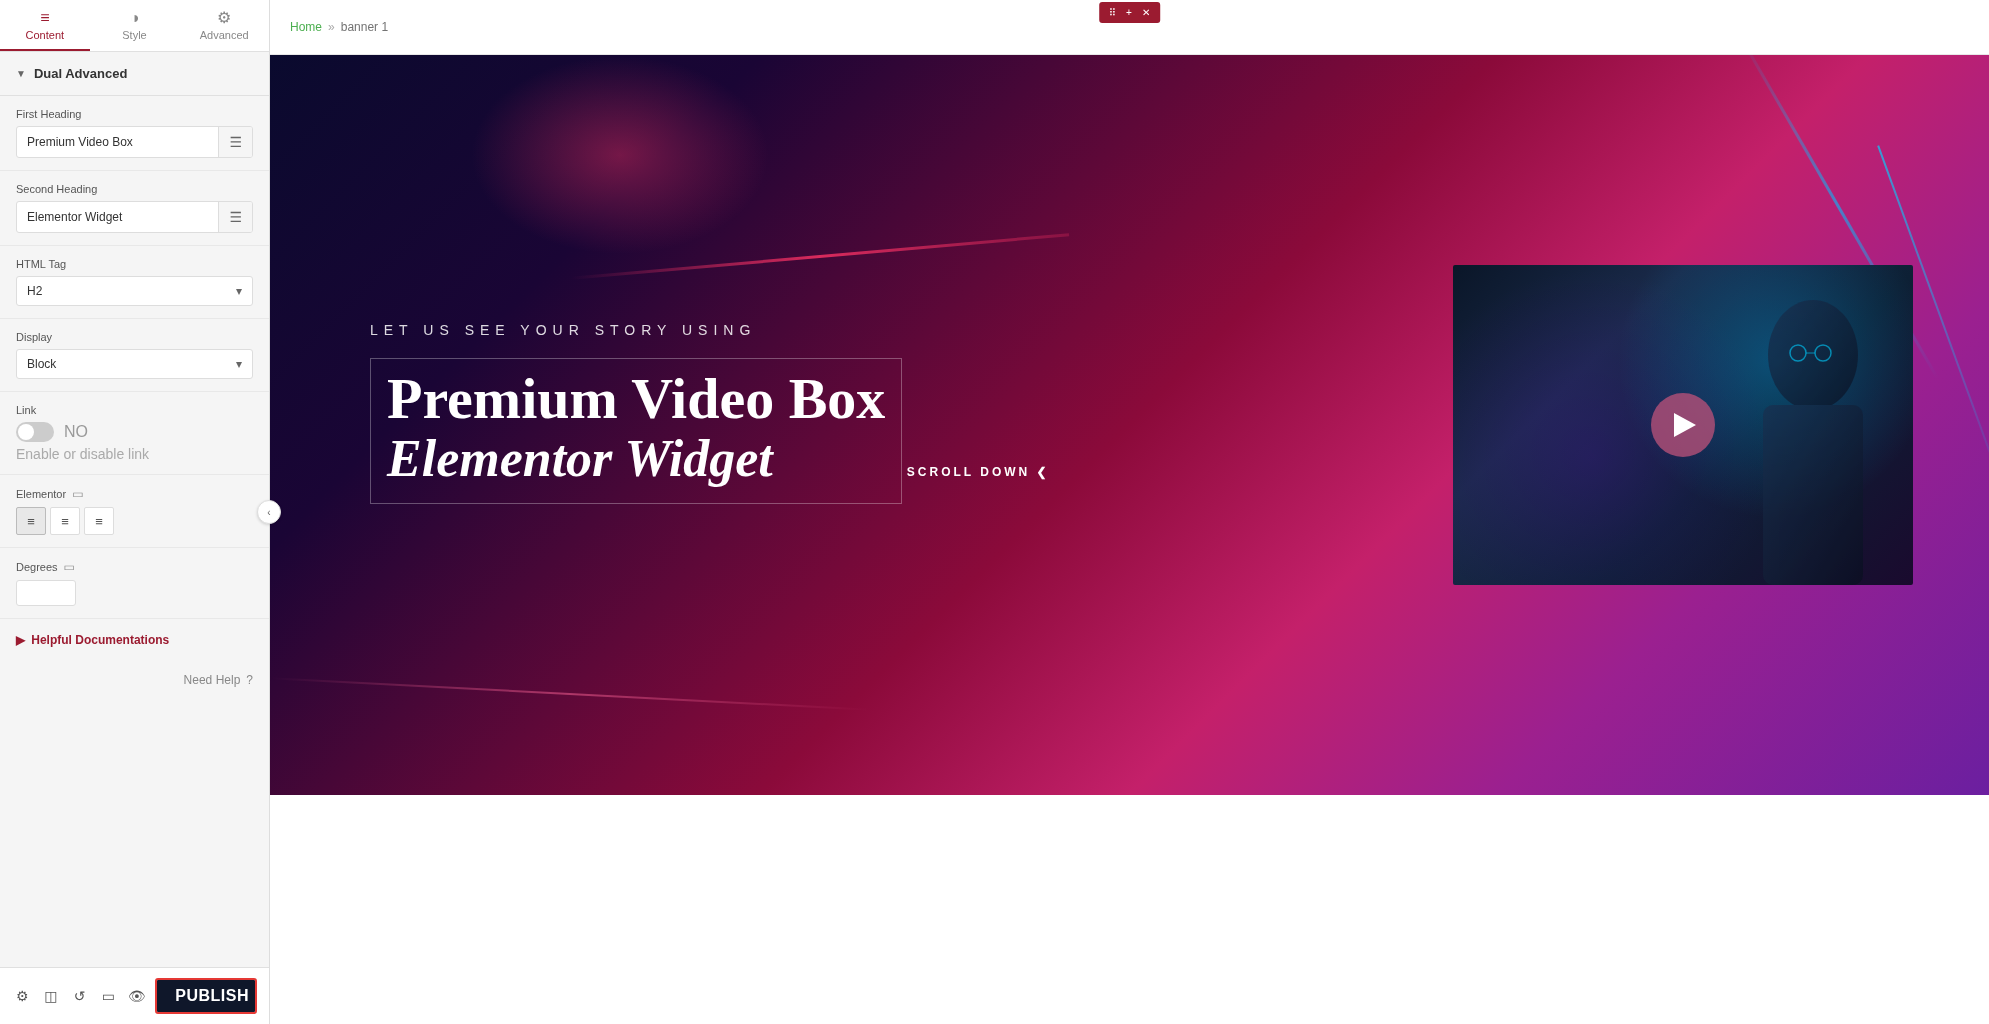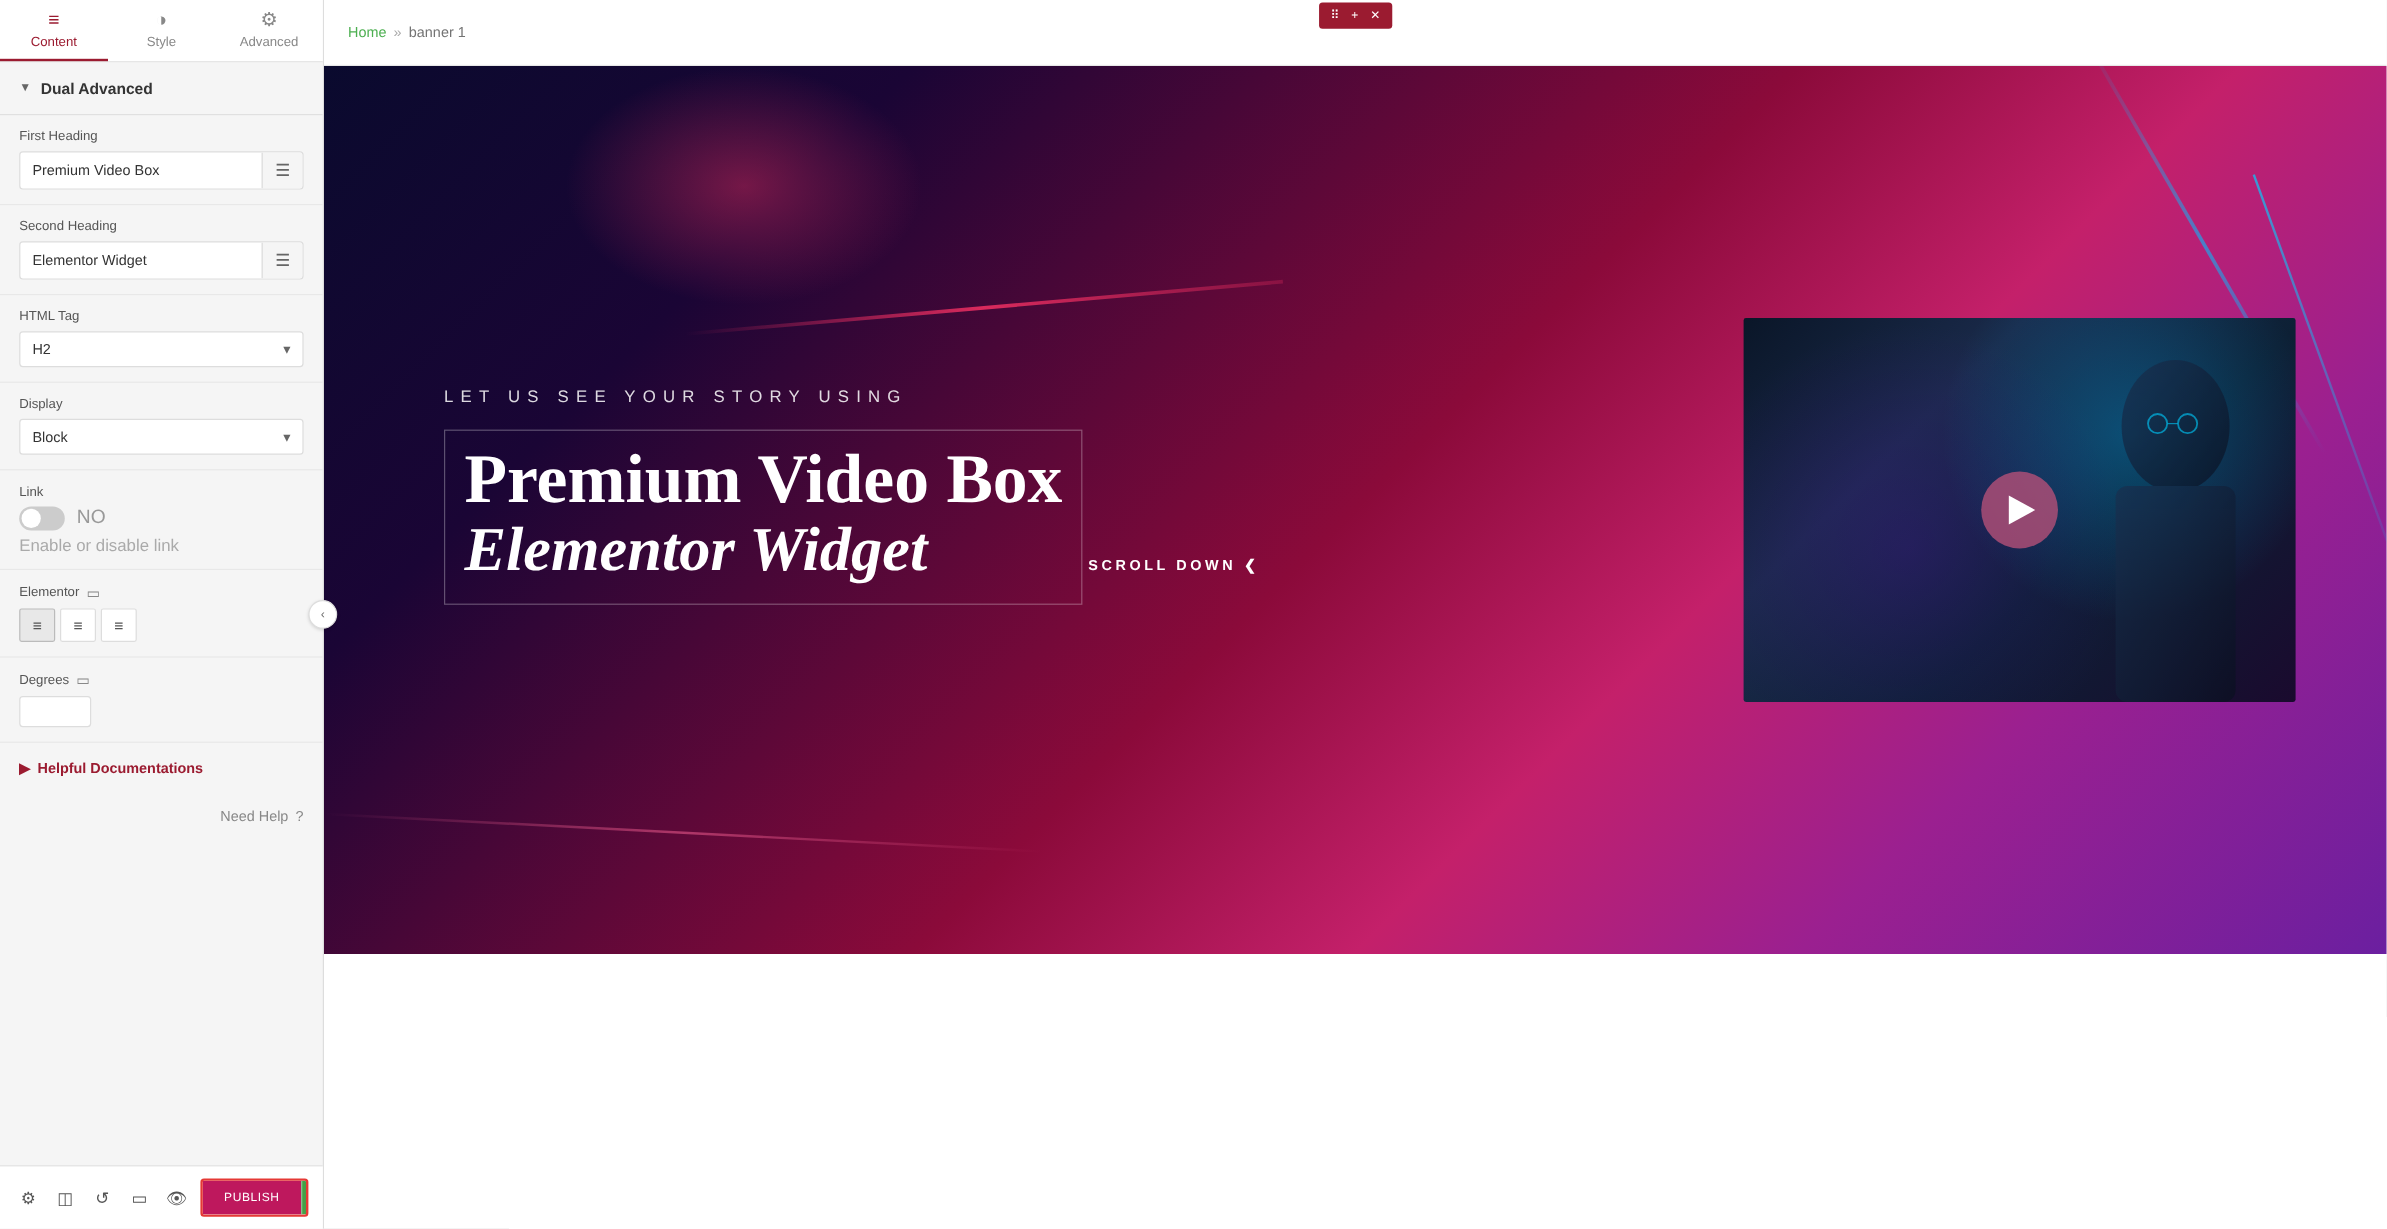--- a/index.html
+++ b/index.html
@@ -253,26 +253,26 @@
     }
 
     .publish-area {
       display: flex;
       margin-left: auto;
       border: 2px solid #e53935;
       border-radius: 3px;
       overflow: hidden;
     }
     .publish-btn {
-      background: #be185d;
+      background: #0f172a;
       color: #fff;
       border: none;
       padding: 7px 18px;
-      font-size: 10px;
-      font-weight: 400;
+      font-size: 16px;
+      font-weight: 700;
       cursor: pointer;
       text-transform: uppercase;
       letter-spacing: 0.5px;
     }
     .publish-dropdown {
       background: #43a047;
       color: #fff;
       border: none;
       border-left: 1px solid rgba(255,255,255,0.3);
       padding: 7px 8px;

